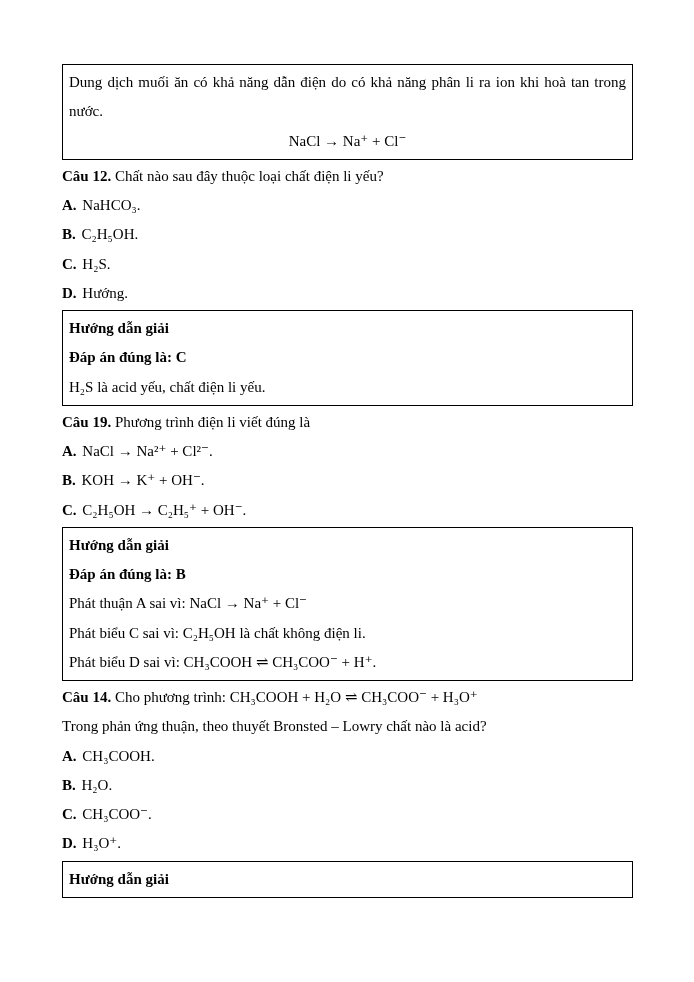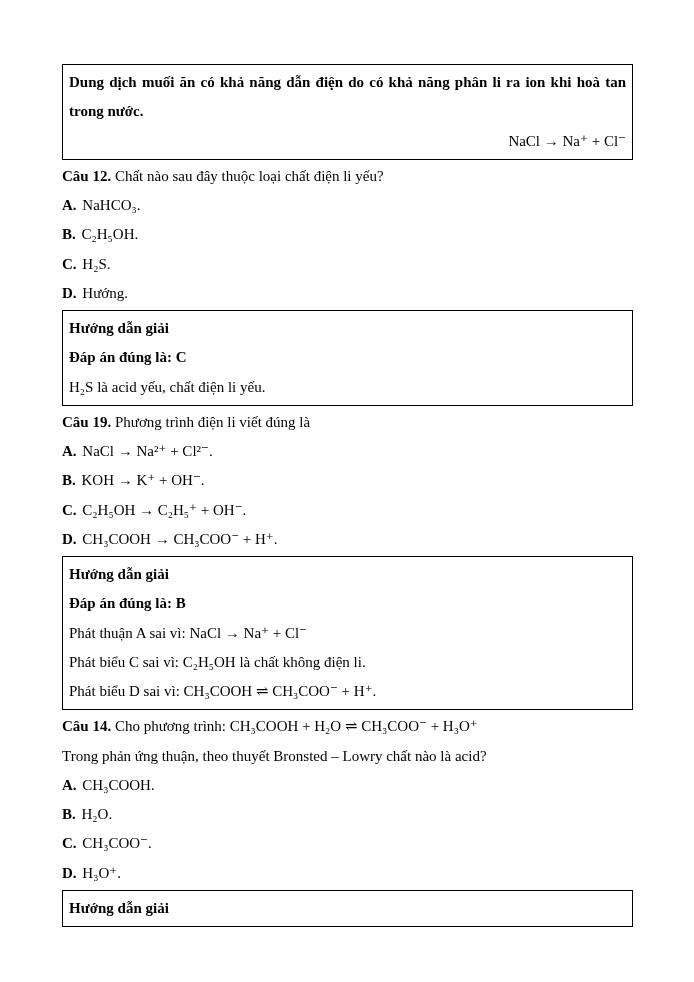--- a/index.html
+++ b/index.html
@@ -13,22 +13,22 @@
     font-size: 15px;
     overflow: hidden;
   }
   .page { padding: 62px 61px 0 62px; }
   p { margin: 0; line-height: 1.95; }
   .box {
     border: 1px solid #000000;
     padding: 3px 6px;
     margin: 2px 0;
   }
-  .just { text-align: justify; font-weight: bold; }
-  .center { text-align: right; }
+  .just { text-align: justify; }
+  .center { text-align: center; }
   .bold { font-weight: bold; }
   b { font-weight: bold; }
   .opt b { margin-right: 2px; }
 </style>
 </head>
 <body>
 
 <div class="page">
 
   <div class="box">
@@ -45,21 +45,20 @@
   <div class="box">
     <p class="bold">Hướng dẫn giải</p>
     <p class="bold">Đáp án đúng là: C</p>
     <p>H₂S là acid yếu, chất điện li yếu.</p>
   </div>
 
   <p class="q"><b>Câu 19.</b> <span>Phương trình điện li viết đúng là</span></p>
   <p class="opt"><b>A.</b> <span>NaCl → Na²⁺ + Cl²⁻.</span></p>
   <p class="opt"><b>B.</b> <span>KOH → K⁺ + OH⁻.</span></p>
   <p class="opt"><b>C.</b> <span>C₂H₅OH → C₂H₅⁺ + OH⁻.</span></p>
-  <p class="opt"><b>D.</b> <span>CH₃COOH → CH₃COO⁻ + H⁺.</span></p>
 
   <div class="box">
     <p class="bold">Hướng dẫn giải</p>
     <p class="bold">Đáp án đúng là: B</p>
     <p>Phát thuận A sai vì: NaCl → Na⁺ + Cl⁻</p>
     <p>Phát biểu C sai vì: C₂H₅OH là chất không điện li.</p>
     <p>Phát biểu D sai vì: CH₃COOH ⇌ CH₃COO⁻ + H⁺.</p>
   </div>
 
   <p class="q"><b>Câu 14.</b> <span>Cho phương trình: CH₃COOH + H₂O ⇌ CH₃COO⁻ + H₃O⁺</span></p>

